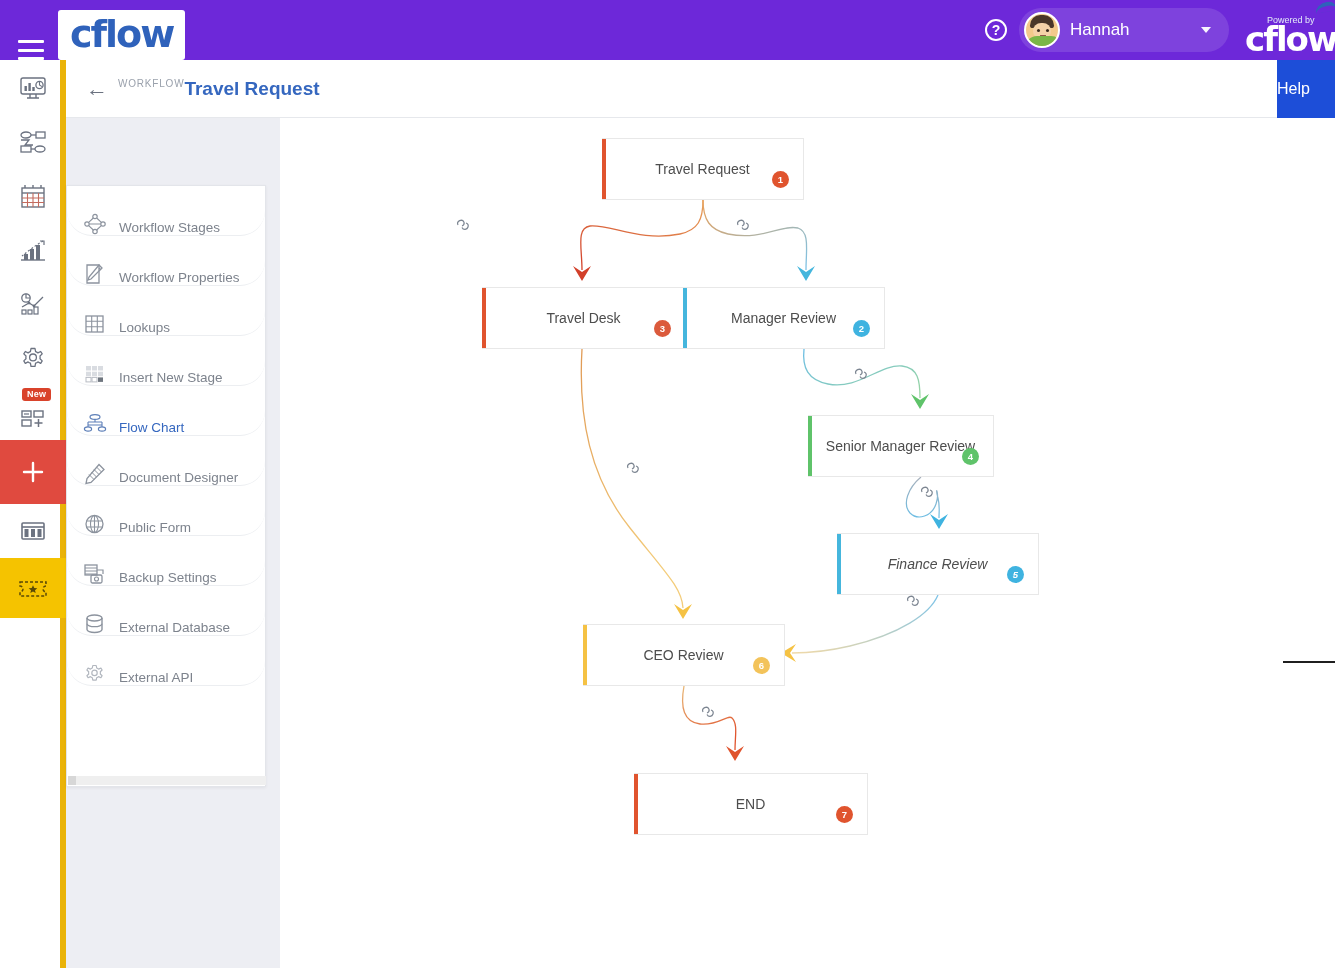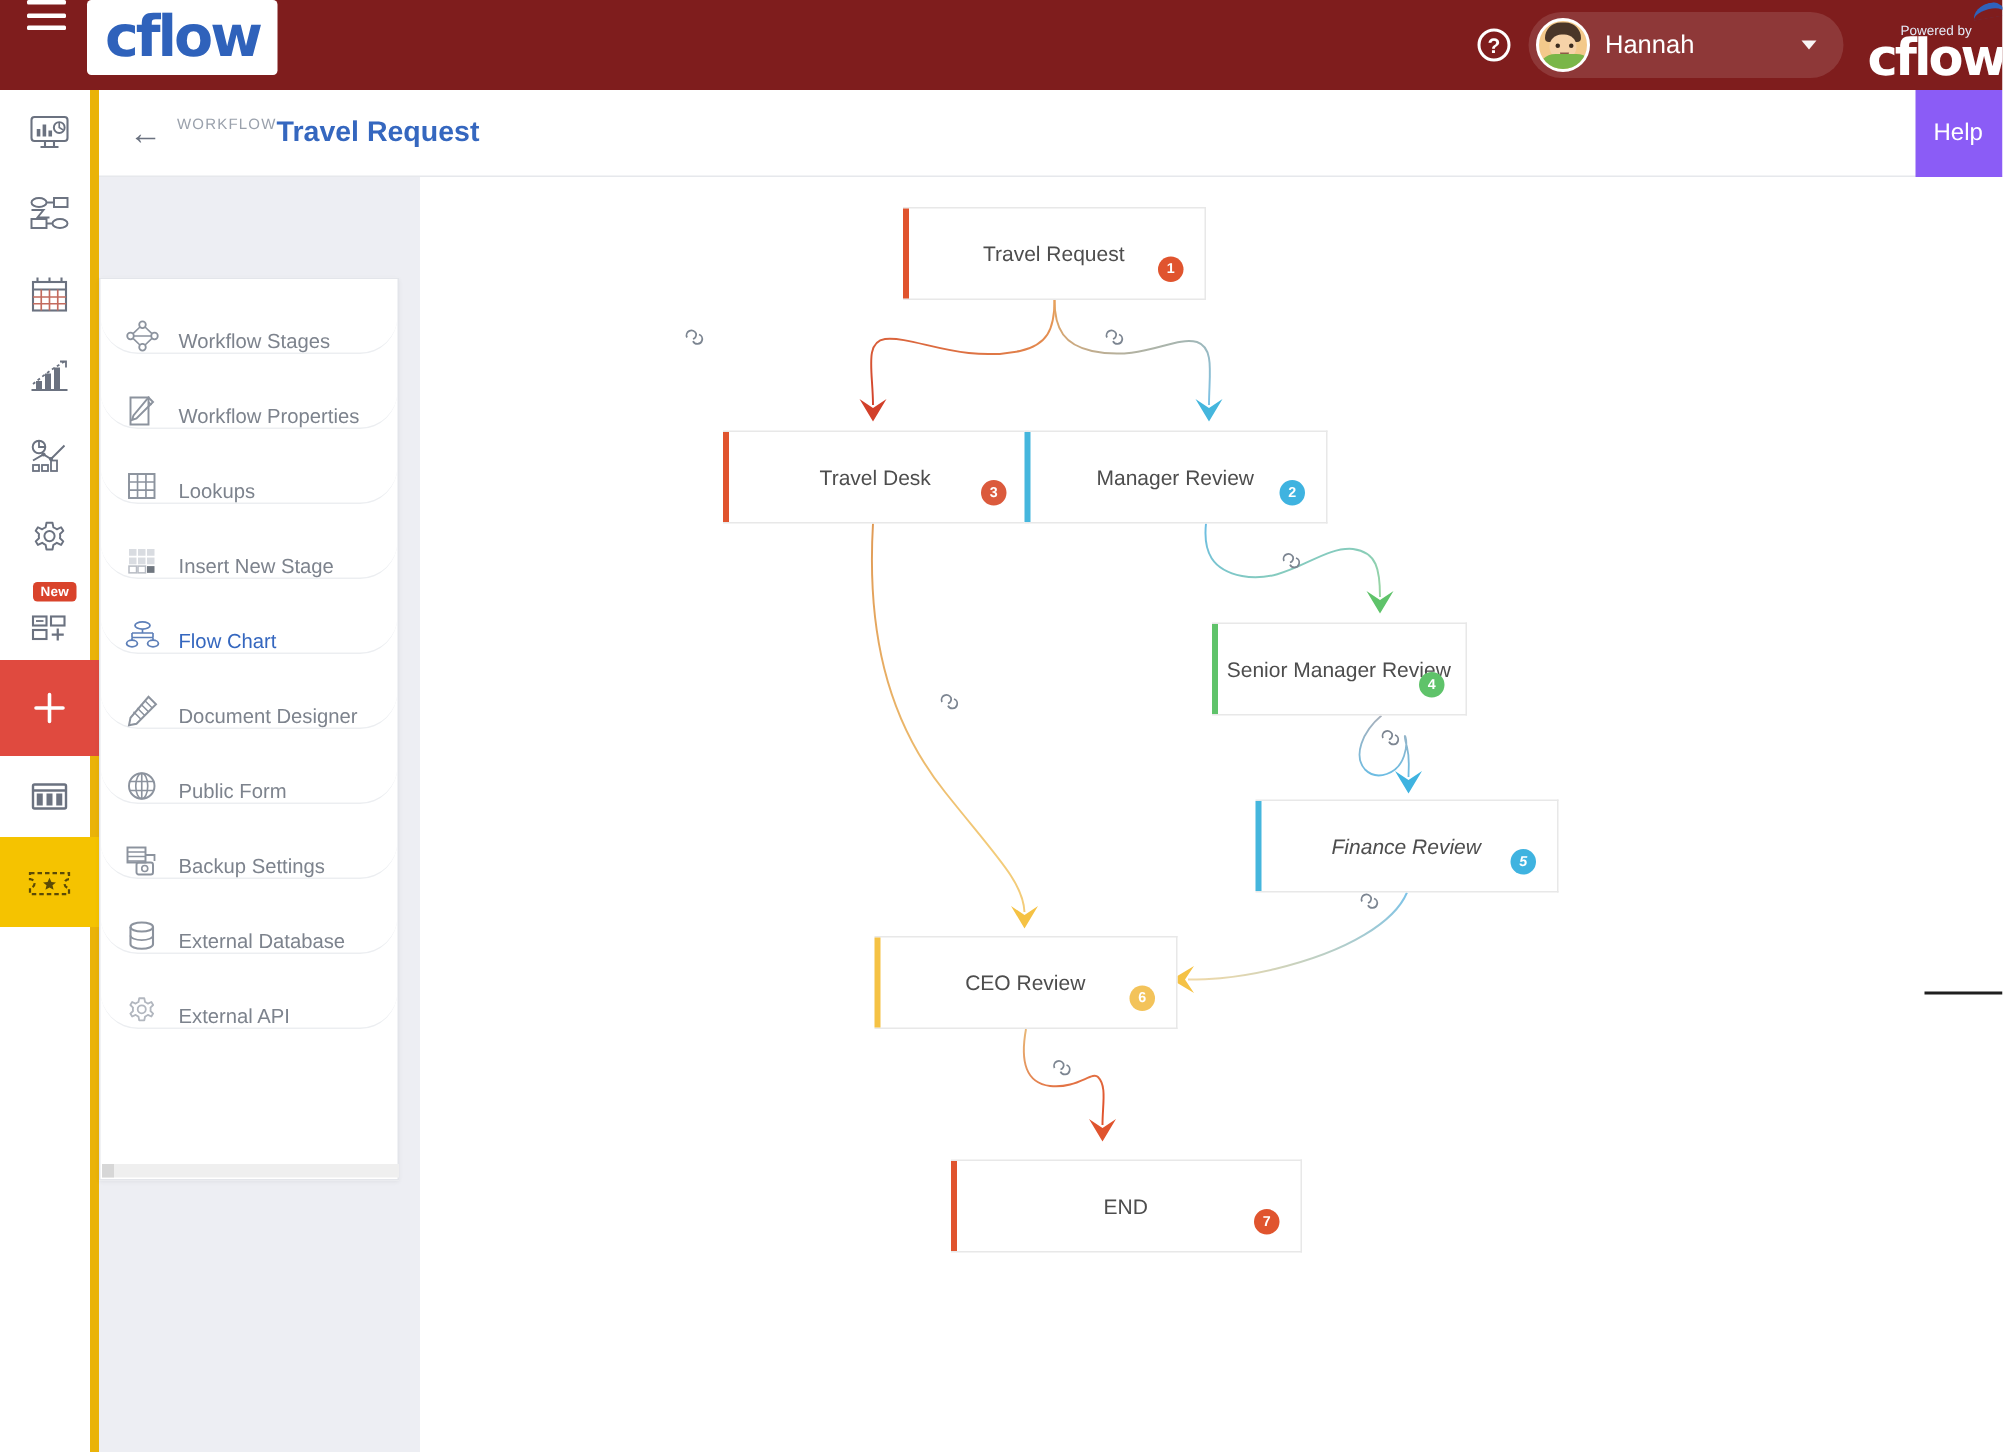--- a/index.html
+++ b/index.html
@@ -9,22 +9,22 @@
     overflow: hidden;
     font-family: "Liberation Sans", sans-serif;
     background: #ffffff;
     color: #4a4a4a;
   }
   #app { position: relative; width: 1335px; height: 968px; }
 
   
   .topbar {
     position: absolute; left: 0; top: 0; width: 1335px; height: 60px;
-    background: #7f1d1d;
-    display: flex; align-items: flex-start;
+    background: #6d28d9;
+    display: flex; align-items: flex-end;
   }
   .hamburger {
     width: 26px; height: 20px; margin-left: 18px; margin-right: 12px;
     display: flex; flex-direction: column; justify-content: space-between;
     cursor: pointer;
   }
   .hamburger span { display: block; height: 3px; background: #ffffff; border-radius: 1px; }
 
   .logo-box {
     background: #ffffff; border-radius: 3px;
@@ -128,22 +128,22 @@
     text-align: center; line-height: 1;
   }
   .crumb-wrap { display: flex; flex-direction: row; justify-content: center; margin-left: 4px; }
   .crumb-kicker {
     font-size: 10px; color: #9aa1ac; letter-spacing: .8px; text-transform: uppercase;
     margin-bottom: 2px;
   }
   .crumb-title { font-size: 19px; color: #3567bf; font-weight: bold; }
   .help-btn {
     position: absolute; right: 0; top: 0; height: 58px; width: 58px;
-    background: #8b5cf6; color: #ffffff; font-size: 16px;
-    display: flex; align-items: center; padding-left: 12px; cursor: pointer;
+    background: #1d4ed8; color: #ffffff; font-size: 16px;
+    display: flex; align-items: center; cursor: pointer;
     overflow: hidden; white-space: nowrap;
   }
 
   
   .panel {
     position: absolute; left: 66px; top: 118px; width: 214px; height: 850px;
     background: #edeef3;
   }
   .menu-card {
     position: absolute; left: 0; top: 67px; width: 200px; height: 602px;
@@ -558,21 +558,21 @@
       <span class="node-title">Travel Desk</span>
       <span class="node-badge" style="background:#db5a3c;">3</span>
     </div>
 
     <div class="node" style="left:403px; top:169px; width:202px; height:62px;">
       <span class="bar" style="background:#45b6dd;"></span>
       <span class="node-title">Manager Review</span>
       <span class="node-badge" style="background:#3fb3e0;">2</span>
     </div>
 
-    <div class="node" style="left:528px; top:297px; width:170px; height:62px;">
+    <div class="node" style="left:528px; top:297px; width:186px; height:62px;">
       <span class="bar" style="background:#5fc36a;"></span>
       <span class="node-title">Senior Manager Review</span>
       <span class="node-badge" style="background:#5fc36a;">4</span>
     </div>
 
     <div class="node" style="left:557px; top:415px; width:202px; height:62px;font-style:italic;">
       <span class="bar" style="background:#45b6dd;"></span>
       <span class="node-title">Finance Review</span>
       <span class="node-badge" style="background:#3fb3e0;">5</span>
     </div>

